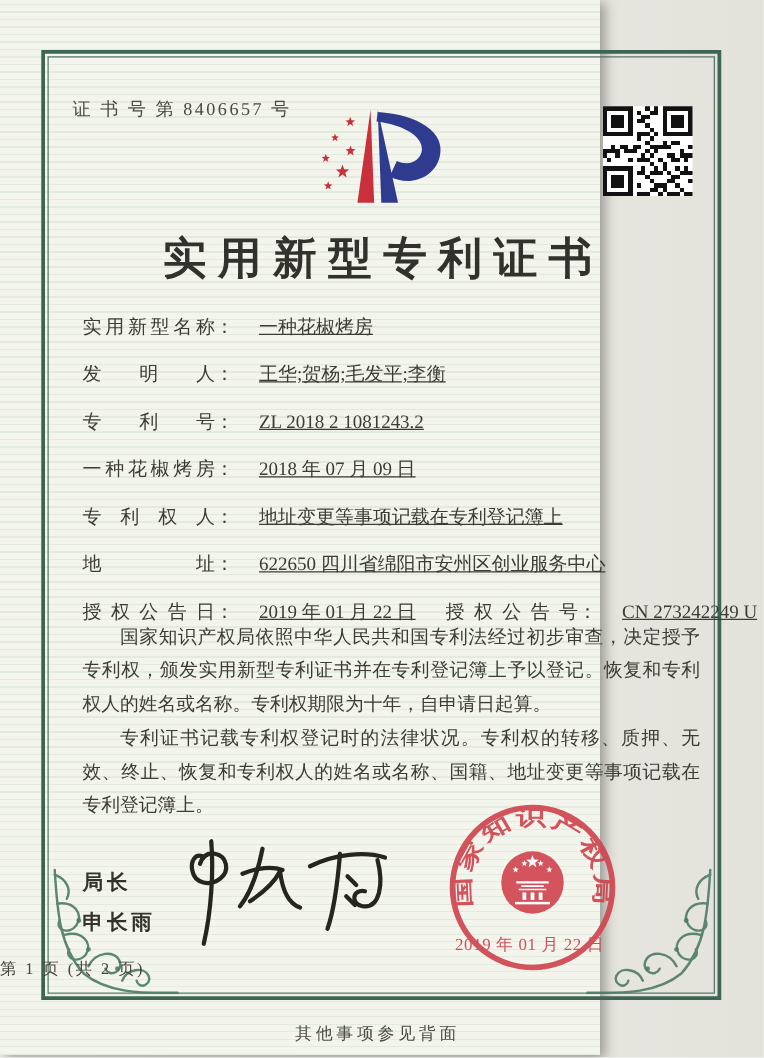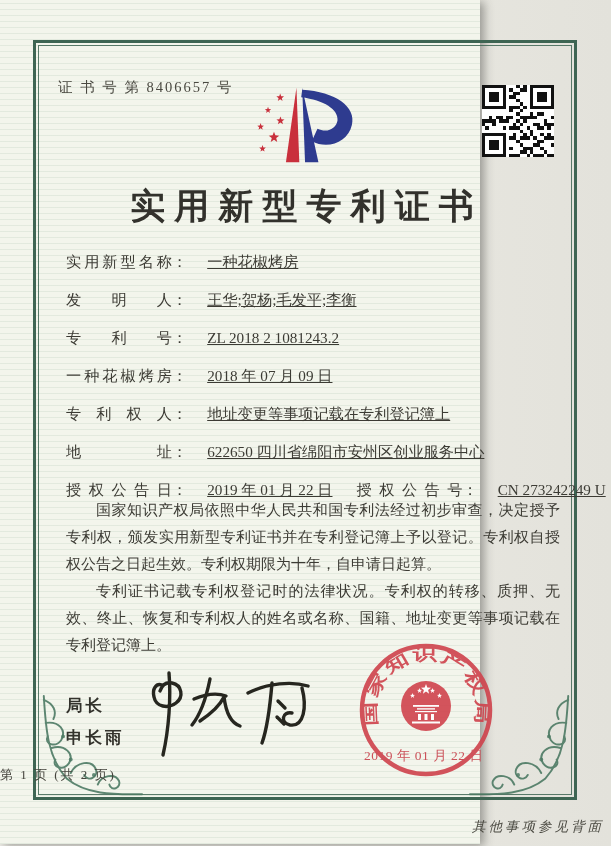--- a/index.html
+++ b/index.html
@@ -39,21 +39,21 @@
   .pair2{margin-left:24px;}
   .paras{
     left:66px;top:497px;width:494px;font-size:15px;line-height:27px;
     color:#3c3b34;text-align:justify;
   }
   .paras p{margin:0;text-indent:2em;}
   .signer{left:66px;top:690px;font-size:16.5px;letter-spacing:3px;color:#33322c;line-height:32px;font-weight:bold;}
   .signature{left:132px;top:663px;width:200px;height:104px;}
   .seal{left:356px;top:642px;width:150px;height:150px;opacity:.9;}
   .pagenum{left:0;top:766px;width:604px;text-align:left;font-size:13px;letter-spacing:2px;color:#45443d;}
-  .backnote{left:0;top:818px;width:604px;text-align:right;font-size:13.5px;letter-spacing:3px;color:#4b4a42;font-style:italic;}
+  .backnote{left:0;top:818px;width:604px;text-align:center;font-size:13.5px;letter-spacing:3px;color:#4b4a42;}
   .logo{left:243px;top:82px;width:126px;height:86px;}
   .qr{left:482px;top:85px;width:72px;height:72px;}
   .flourish{width:108px;height:106px;}
   .fl-left{left:37px;top:694px;}
   .fl-right{left:467px;top:694px;transform:scaleX(-1);}
 </style>
 </head>
 <body>
 
 <div class="paper">
@@ -254,21 +254,21 @@
     </div>
     <div class="frow">
       <span class="flabel">地址</span><span>：</span><span class="fval">622650 四川省绵阳市安州区创业服务中心</span>
     </div>
     <div class="frow">
       <span class="flabel">授权公告日</span><span>：</span><span class="fval">2019 年 01 月 22 日</span><span class="pair2"><span class="flabel">授权公告号</span><span>：</span><span class="fval">CN 273242249 U</span></span>
     </div>
   </div>
 
   <div class="abs paras">
-    <p>国家知识产权局依照中华人民共和国专利法经过初步审查，决定授予专利权，颁发实用新型专利证书并在专利登记簿上予以登记。专利权自授权公告之日起生效。专利权期限为十年，自申请日起算。</p>
+    <p>国家知识产权局依照中华人民共和国专利法经过初步审查，决定授予专利权，颁发实用新型专利证书并在专利登记簿上予以登记。恢复和专利权人的姓名或名称。专利权期限为十年，自申请日起算。</p>
     <p>专利证书记载专利权登记时的法律状况。专利权的转移、质押、无效、终止、恢复和专利权人的姓名或名称、国籍、地址变更等事项记载在专利登记簿上。</p>
   </div>
 
   <div class="abs signer">
     <div>局长</div>
     <div>申长雨</div>
   </div>
 
   <svg class="abs signature" viewBox="0 0 200 104">
     <g fill="none" stroke="#26261f" stroke-width="3.4" stroke-linecap="round" stroke-linejoin="round">

